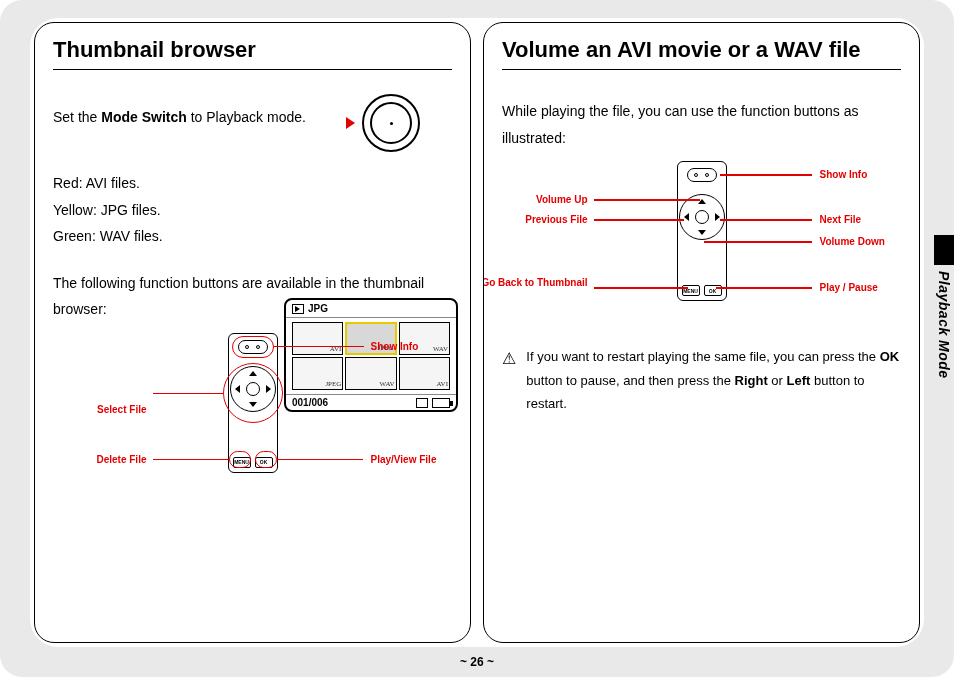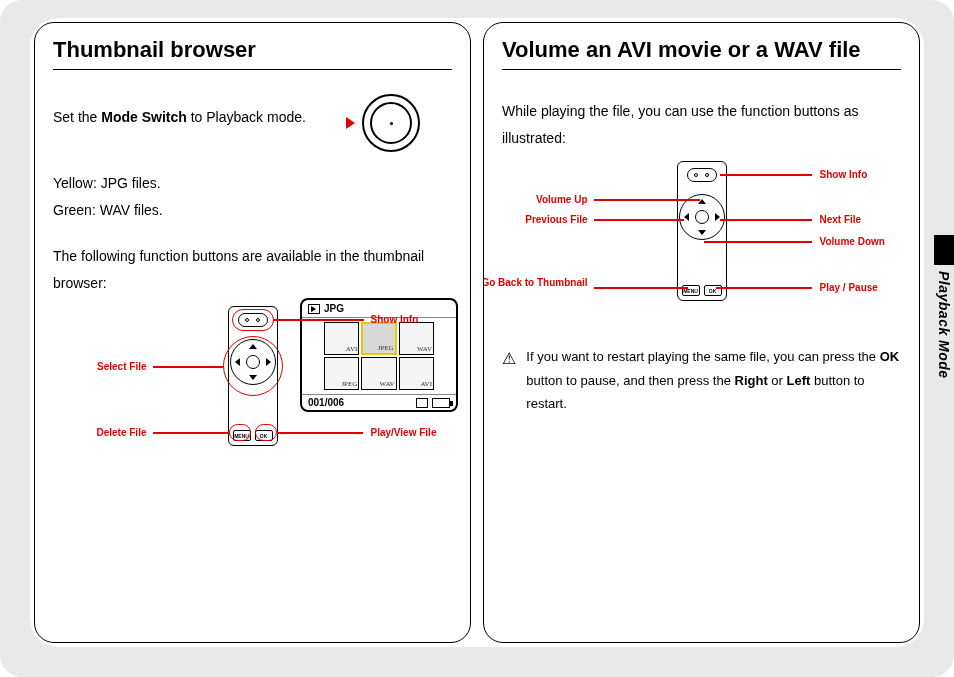--- a/index.html
+++ b/index.html
@@ -74,30 +74,30 @@
     display:flex;align-items:center;justify-content:center;
   }
   .dial .dot { width:3px;height:3px;background:#000;border-radius:50%; }
   .dial .tri {
     position:absolute; left:-18px; top:50%; transform:translateY(-50%);
     width:0;height:0;border-top:6px solid transparent;border-bottom:6px solid transparent;border-left:9px solid #e30000;
   }
   
   .lcd {
     position: absolute; right: 12px; top: 275px;
-    width: 158px; height: 114px;
+    width: 174px; height: 114px;
     border: 2px solid #000; border-radius: 8px;
     background: #fff;
     display:flex;flex-direction:column;
     font-size: 10px;
   }
   .lcd .top { display:flex;align-items:center;gap:4px;padding:3px 6px;border-bottom:1px solid #888; font-weight:bold; }
   .lcd .play-ic { width:12px;height:10px;border:1.5px solid #000;position:relative; }
   .lcd .play-ic::after{content:"";position:absolute;left:2px;top:1px;border-top:3px solid transparent;border-bottom:3px solid transparent;border-left:5px solid #000;}
-  .lcd .grid { flex:1; display:grid; grid-template-columns:repeat(3,1fr); grid-template-rows:repeat(2,1fr); gap:2px; padding:4px 22px; }
+  .lcd .grid { flex:1; display:grid; grid-template-columns:repeat(3,1fr); grid-template-rows:repeat(2,1fr); gap:2px; padding:4px 6px; }
   .lcd .cell { border:1px solid #000; position:relative; display:flex;align-items:flex-end;justify-content:flex-end; padding:1px; background:#f5f5f5; }
   .lcd .cell.sel { border:2px solid #e6c900; background:#d8d8d8; }
   .lcd .cell .tag { font-size:7px; font-family: "Times New Roman", serif; color:#333; }
   .lcd .bot { display:flex;justify-content:space-between;align-items:center;padding:2px 6px;font-weight:bold;border-top:1px solid #888; }
   .lcd .bat { width:18px;height:10px;border:1.5px solid #000;position:relative; }
   .lcd .bat::after{content:"";position:absolute;right:-4px;top:2px;width:3px;height:5px;background:#000;}
   .lcd .card { width:12px;height:10px;border:1.5px solid #000; }
   .lcd .rg { display:flex;gap:4px;align-items:center; }
   
   .remote-wrap {
@@ -151,20 +151,21 @@
           <span>Set the </span><span class="bold">Mode Switch</span><span> to Playback mode.</span>
         </p>
         <div class="dial">
           <span class="tri"></span>
           <div class="ring2">
             <span class="dot"></span>
           </div>
         </div>
       </div>
 
+      <p style="margin:0;line-height:1.9;">Red: AVI files.</p>
       <p style="margin:0;line-height:1.9;">Yellow: JPG files.</p>
       <p style="margin:0 0 20px 0;line-height:1.9;">Green: WAV files.</p>
 
       <div class="lcd">
         <div class="top">
           <span class="play-ic"></span>
           <span>JPG</span>
         </div>
         <div class="grid">
           <div class="cell">
@@ -218,21 +219,21 @@
 
         <div class="redring1" style="left:calc(50% - 21px);top:3px;width:42px;height:22px;"></div>
         <div class="redring1" style="left:calc(50% - 30px);top:30px;width:60px;height:60px;border-radius:50%;"></div>
         <div class="redring1" style="left:calc(50% - 24px);top:118px;width:22px;height:17px;"></div>
         <div class="redring1" style="left:calc(50% + 2px);top:118px;width:22px;height:17px;"></div>
 
         <div class="aline" style="left:calc(50% + 21px);top:13px;width:90px;"></div>
         <div class="anno" style="left:calc(50% + 118px);top:8px;">Show Info</div>
 
         <div class="aline" style="right:calc(50% + 30px);top:60px;width:70px;"></div>
-        <div class="anno" style="right:calc(50% + 106px);top:55px;">Select File</div>
+        <div class="anno" style="right:calc(50% + 106px);top:71px;">Select File</div>
 
         <div class="aline" style="right:calc(50% + 23px);top:126px;width:77px;"></div>
         <div class="anno" style="right:calc(50% + 106px);top:121px;">Delete File</div>
 
         <div class="aline" style="left:calc(50% + 24px);top:126px;width:86px;"></div>
         <div class="anno" style="left:calc(50% + 118px);top:121px;">Play/View File</div>
       </div>
 
     </div>
 
@@ -285,18 +286,19 @@
       <div class="note">
         <span class="warn">⚠</span>
         <p>
           <span>If you want to restart playing the same file, you can press the </span><span class="bold">OK</span><span> button to pause, and then press the </span><span class="bold">Right</span><span> or </span><span class="bold">Left</span><span> button to restart.</span>
         </p>
       </div>
     </div>
 
   </div>
 
+  <div class="pagefoot">~ 26 ~</div>
 
   <div class="sidetab">
     <div class="blk"></div>
     <div class="lbl">Playback Mode</div>
   </div>
 </div>
 
 </body></html>

